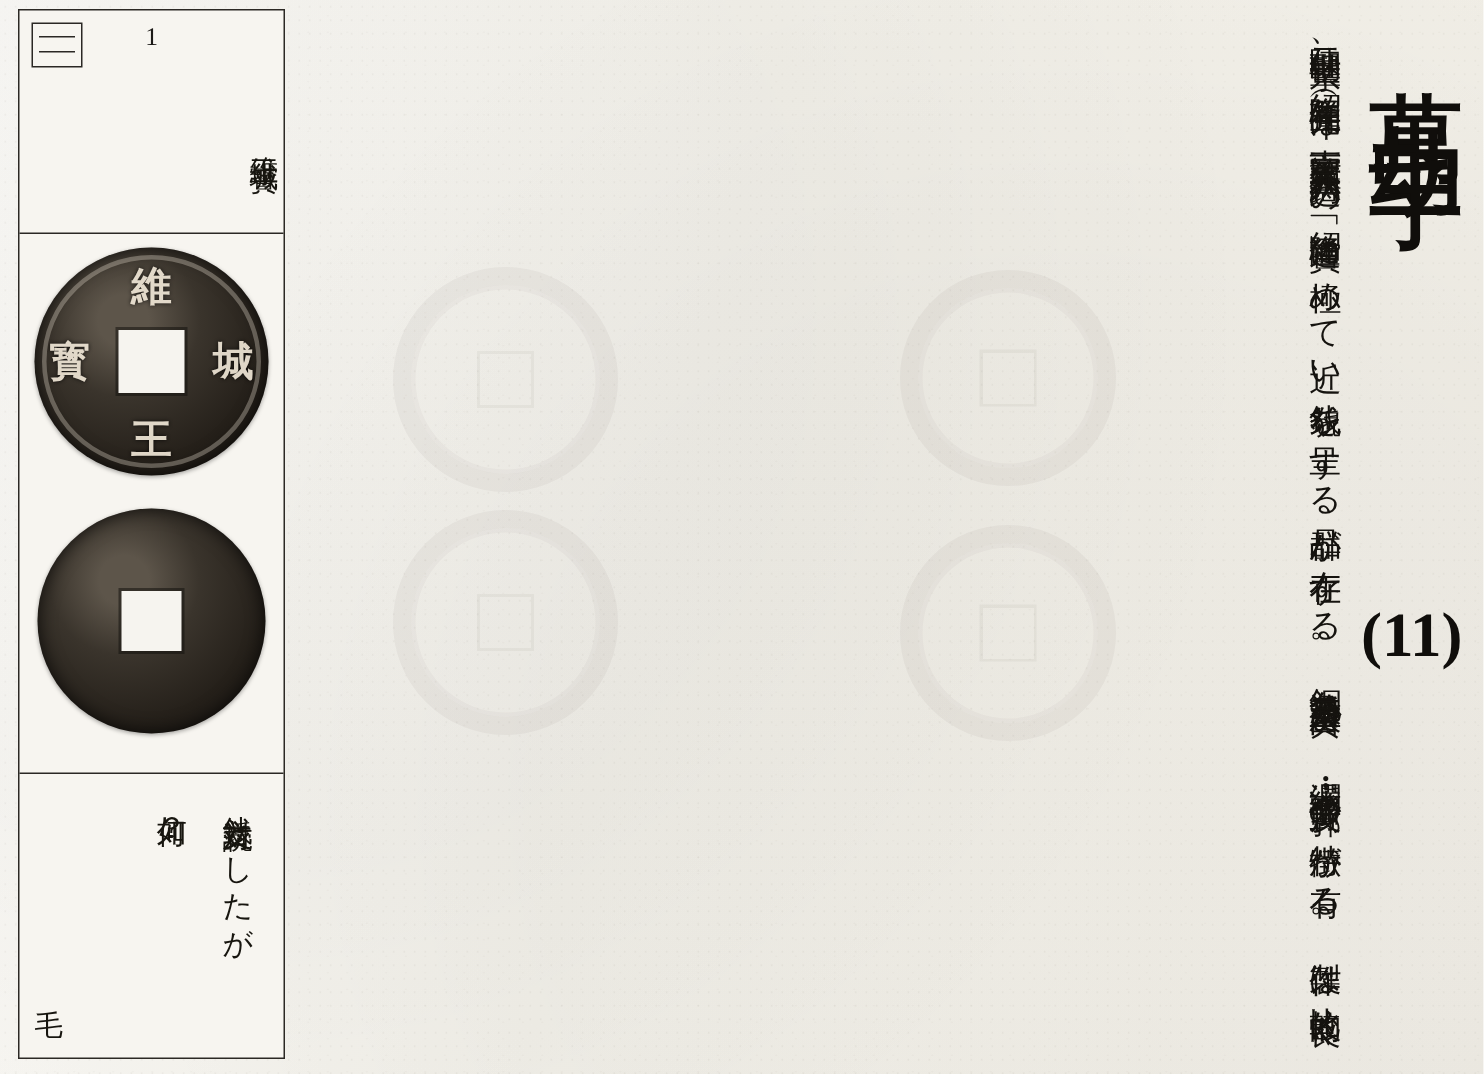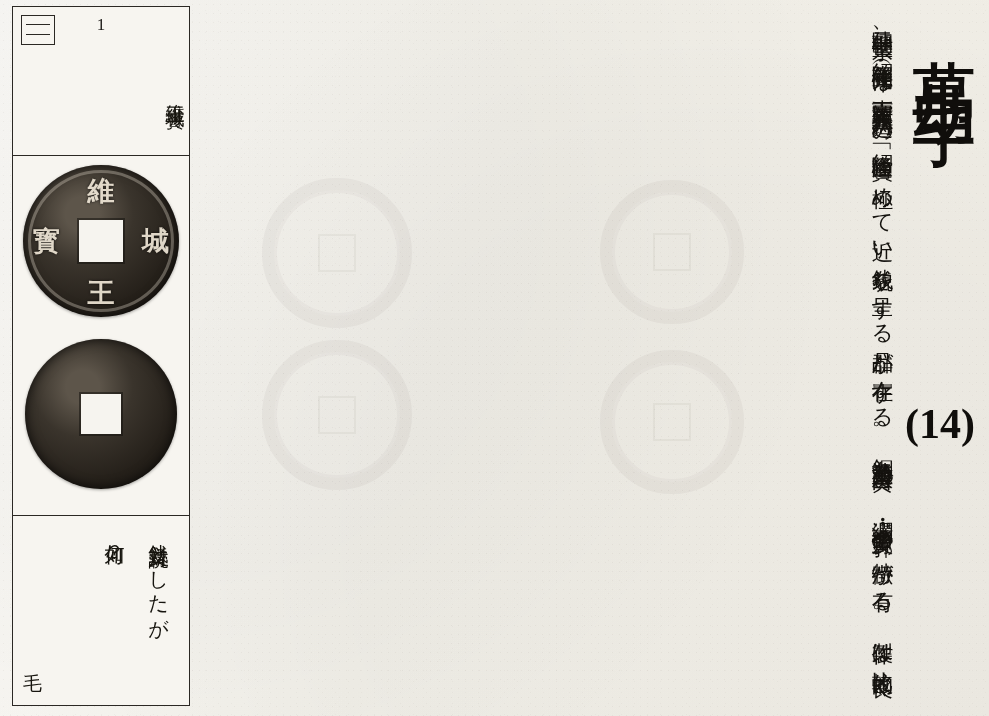--- a/index.html
+++ b/index.html
@@ -314,21 +314,21 @@
     <div id="coin-foot">
       <div id="foot-note">銭文対読としたが</div>
       <div id="foot-note-2">如何？</div>
       <div id="foot-mark">毛</div>
     </div>
   </div>
 
   <div id="article">
 
     <div id="title">萬劫手</div>
-    <div id="figure-number">(14)</div>
+    <div id="figure-number">(11)</div>
 
     <div id="body-text">
       <div class="line">陳朝二世聖宗、紹隆年間（元年は南宋寶祐六年一二五八）鋳造</div>
       <div class="line indent-1">の「紹隆通寶」に極めて近い銭貌を呈する品群が存在する。</div>
       <div class="line">銅色淡黄乃至灰白黄で、濶縁・小字・面背反郭の特徴が有る。</div>
       <div class="line">製作は比較的良く、深彫・美制の品が多い。</div>
 
     </div>
   </div>
 </div>

